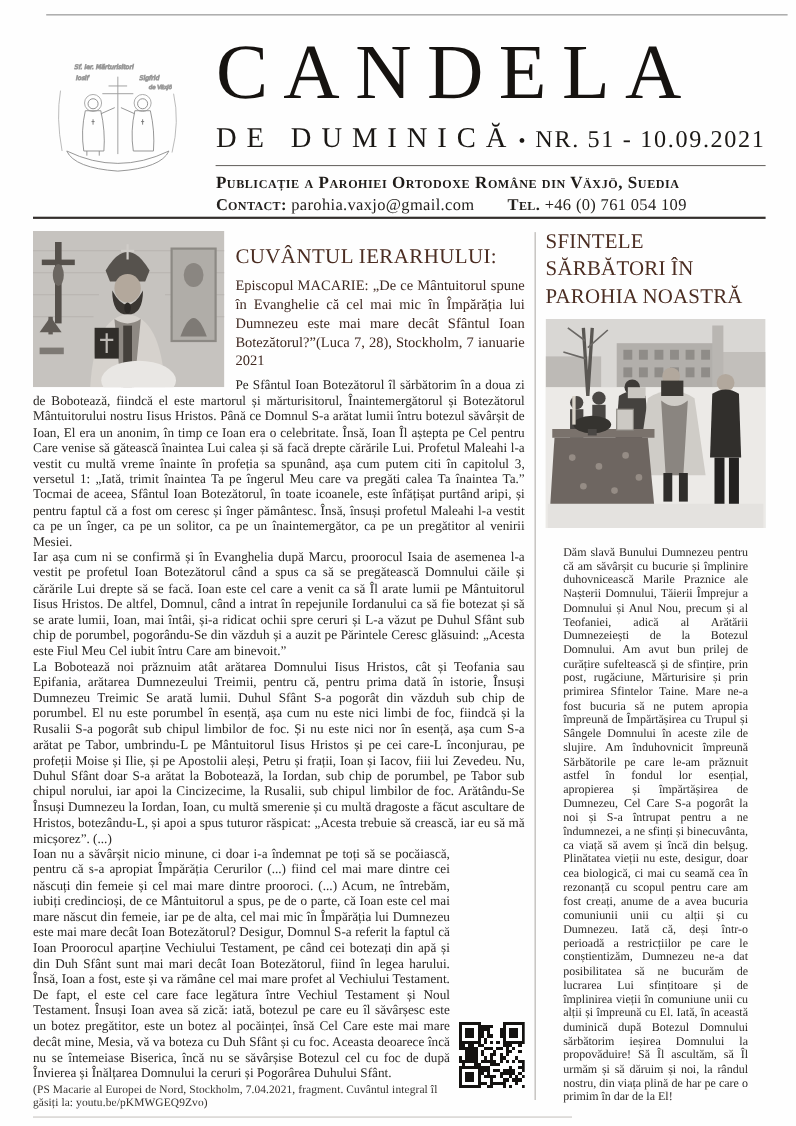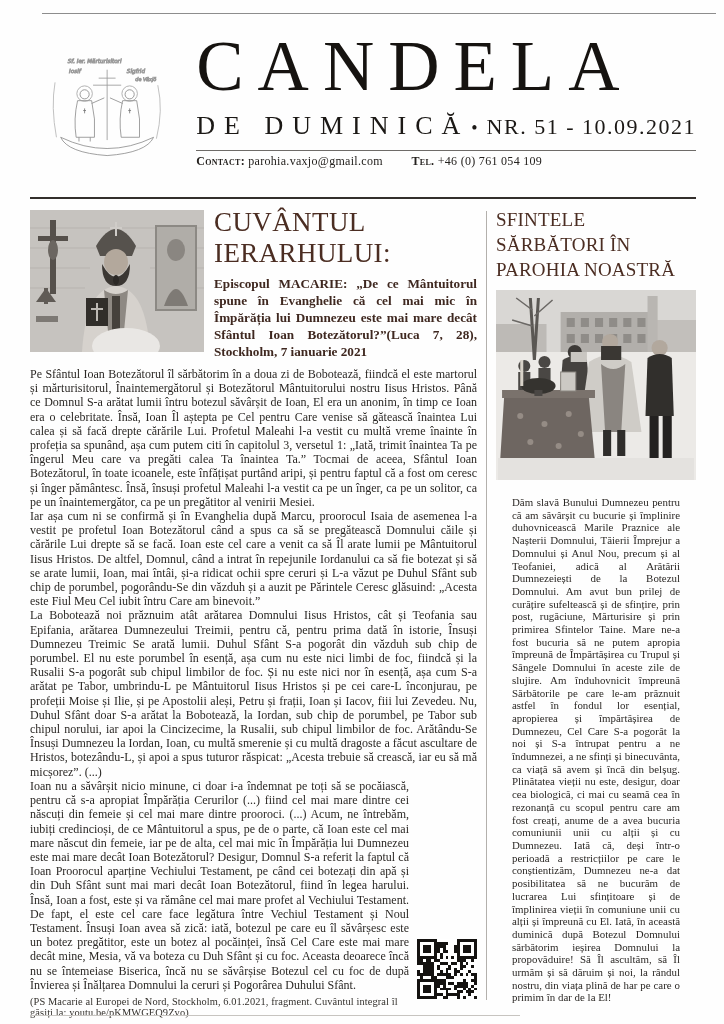--- a/index.html
+++ b/index.html
@@ -11,32 +11,32 @@
   .logo-box svg{width:100%;height:100%;}
   .mast-right{flex:1;padding-left:30px;}
   .title{font-size:71px;line-height:0.98;letter-spacing:14px;color:#161310;white-space:nowrap;}
   .subtitle-row{display:flex;align-items:baseline;margin-top:9px;color:#1b1815;white-space:nowrap;}
   .subtitle{font-size:26px;letter-spacing:9px;}
   .bullet{font-size:18px;margin:0 9px 0 2px;}
   .issue{font-size:22px;letter-spacing:1.5px;}
   .mast-rule{border-top:1px solid #6e6b68;margin-top:9px;}
   .pub-line{font-variant:small-caps;font-weight:bold;font-size:15.5px;letter-spacing:0.5px;
             margin-top:7px;color:#1f1c19;}
-  .contact-line{font-size:12px;margin-top:3px;letter-spacing:0.3px;color:#24211e;}
+  .contact-line{font-size:15px;margin-top:3px;letter-spacing:0.3px;color:#24211e;}
   .contact-line .sc{font-variant:small-caps;font-weight:bold;}
   .contact-line .gap{display:inline-block;width:22px;}
   .header-rule{position:absolute;top:197px;left:30px;right:28px;border-top:2px solid #332f2c;}
   .columns{position:absolute;top:207px;left:30px;right:28px;bottom:8px;display:flex;}
   .left-col{width:447px;}
   .divider{width:1px;background:#b3b0ac;margin:4px 9px 16px 9px;}
   .right-col{flex:1;min-width:0;}
   .photo-bishop{float:left;width:174px;height:142px;margin:3px 10px 5px 0;}
   .photo-bishop svg,.photo-winter svg{width:100%;height:100%;display:block;}
-  .left-heading{font-size:27px;font-weight:normal;color:#4b2d22;letter-spacing:0.4px;margin:0 0 6px 0;}
-  .lede{font-weight:bold;font-size:13.2px;line-height:17px;text-align:justify;margin:0 0 7px 0;color:#3f2820;}
+  .left-heading{font-size:19px;font-weight:normal;color:#4b2d22;letter-spacing:0.4px;margin:16px 0 6px 0;}
+  .lede{font-weight:normal;font-size:13.2px;line-height:17px;text-align:justify;margin:0 0 7px 0;color:#3f2820;}
   .body-p{font-size:12px;line-height:14.2px;text-align:justify;margin:0;color:#2b2825;}
   .qr-float{float:right;width:60px;height:60px;margin:160px 0 4px 8px;}
   .qr-float svg{width:60px;height:60px;shape-rendering:crispEdges;}
   .credit{font-size:10.4px;margin-top:4px;color:#34312d;letter-spacing:0.1px;}
   .right-heading{font-size:19px;line-height:25px;font-weight:normal;color:#4b2d22;margin:0 0 8px 0;letter-spacing:0.2px;font-family:Liberation Serif, serif;}
   .photo-winter{width:100%;height:190px;margin:2px 0 8px 0;}
   .right-body{font-size:10.9px;line-height:12.7px;text-align:justify;margin:16px;color:#2b2825;}
   .bottom-rule{position:absolute;left:30px;bottom:8px;width:490px;border-top:1px solid #c7c4c0;}
   .logo-text{font-family:"DejaVu Sans",sans-serif;fill:#8f8f8f;font-style:italic;}
 </style>
@@ -74,20 +74,21 @@
       </svg>
     </div>
     <div class="mast-right">
       <div class="title">CANDELA</div>
       <div class="subtitle-row">
         <span class="subtitle">DE DUMINICĂ</span>
         <span class="bullet">•</span>
         <span class="issue">NR. 51 - 10.09.2021</span>
       </div>
       <div class="mast-rule"></div>
+      <div class="pub-line">Publicație a Parohiei Ortodoxe Române din Växjö, Suedia</div>
       <div class="contact-line">
         <span class="sc">Contact:</span>
         <span>parohia.vaxjo@gmail.com</span>
         <span class="gap"></span>
         <span class="sc">Tel.</span>
         <span>+46 (0) 761 054 109</span>
       </div>
     </div>
   </header>
 
@@ -132,21 +133,21 @@
       </div>
       <h2 class="left-heading">CUVÂNTUL IERARHULUI:</h2>
       <p class="lede">Episcopul MACARIE: „De ce Mântuitorul spune în Evanghelie că cel mai mic în Împărăția lui Dumnezeu este mai mare decât Sfântul Ioan Botezătorul?”(Luca 7, 28), Stockholm, 7 ianuarie 2021</p>
       <p class="body-p">Pe Sfântul Ioan Botezătorul îl sărbătorim în a doua zi de Bobotează, fiindcă el este martorul și mărturisitorul, Înaintemergătorul și Botezătorul Mântuitorului nostru Iisus Hristos. Până ce Domnul S-a arătat lumii întru botezul săvârșit de Ioan, El era un anonim, în timp ce Ioan era o celebritate. Însă, Ioan Îl aștepta pe Cel pentru Care venise să gătească înaintea Lui calea și să facă drepte cărările Lui. Profetul Maleahi l-a vestit cu multă vreme înainte în profeția sa spunând, așa cum putem citi în capitolul 3, versetul 1: „Iată, trimit înaintea Ta pe îngerul Meu care va pregăti calea Ta înaintea Ta.” Tocmai de aceea, Sfântul Ioan Botezătorul, în toate icoanele, este înfățișat purtând aripi, și pentru faptul că a fost om ceresc și înger pământesc. Însă, însuși profetul Maleahi l-a vestit ca pe un înger, ca pe un solitor, ca pe un înaintemergător, ca pe un pregătitor al venirii Mesiei.</p>
       <p class="body-p">Iar așa cum ni se confirmă și în Evanghelia după Marcu, proorocul Isaia de asemenea l-a vestit pe profetul Ioan Botezătorul când a spus ca să se pregătească Domnului căile și cărările Lui drepte să se facă. Ioan este cel care a venit ca să Îl arate lumii pe Mântuitorul Iisus Hristos. De altfel, Domnul, când a intrat în repejunile Iordanului ca să fie botezat și să se arate lumii, Ioan, mai întâi, și-a ridicat ochii spre ceruri și L-a văzut pe Duhul Sfânt sub chip de porumbel, pogorându-Se din văzduh și a auzit pe Părintele Ceresc glăsuind: „Acesta este Fiul Meu Cel iubit întru Care am binevoit.”</p>
       <p class="body-p">La Bobotează noi prăznuim atât arătarea Domnului Iisus Hristos, cât și Teofania sau Epifania, arătarea Dumnezeului Treimii, pentru că, pentru prima dată în istorie, Însuși Dumnezeu Treimic Se arată lumii. Duhul Sfânt S-a pogorât din văzduh sub chip de porumbel. El nu este porumbel în esență, așa cum nu este nici limbi de foc, fiindcă și la Rusalii S-a pogorât sub chipul limbilor de foc. Și nu este nici nor în esență, așa cum S-a arătat pe Tabor, umbrindu-L pe Mântuitorul Iisus Hristos și pe cei care-L înconjurau, pe profeții Moise și Ilie, și pe Apostolii aleși, Petru și frații, Ioan și Iacov, fiii lui Zevedeu. Nu, Duhul Sfânt doar S-a arătat la Bobotează, la Iordan, sub chip de porumbel, pe Tabor sub chipul norului, iar apoi la Cincizecime, la Rusalii, sub chipul limbilor de foc. Arătându-Se Însuși Dumnezeu la Iordan, Ioan, cu multă smerenie și cu multă dragoste a făcut ascultare de Hristos, botezându-L, și apoi a spus tuturor răspicat: „Acesta trebuie să crească, iar eu să mă micșorez”. (...)</p>
       <p class="body-p"><span class="qr-float"><svg id="qr-svg" viewBox="0 0 21 21">
               <rect width="21" height="21" fill="#fff"></rect>
               <path d="M7 1h1v1h-1zM8 1h1v1h-1zM9 1h1v1h-1zM10 1h1v1h-1zM7 2h1v1h-1zM8 2h1v1h-1zM9 2h1v1h-1zM13 2h1v1h-1zM7 3h1v1h-1zM9 3h1v1h-1zM13 3h1v1h-1zM7 4h1v1h-1zM9 4h1v1h-1zM10 4h1v1h-1zM13 4h1v1h-1zM8 5h1v1h-1zM8 6h1v1h-1zM10 6h1v1h-1zM12 6h1v1h-1zM0 7h1v1h-1zM1 7h1v1h-1zM3 7h1v1h-1zM4 7h1v1h-1zM6 7h1v1h-1zM7 7h1v1h-1zM14 7h1v1h-1zM15 7h1v1h-1zM16 7h1v1h-1zM19 7h1v1h-1zM0 8h1v1h-1zM1 8h1v1h-1zM2 8h1v1h-1zM3 8h1v1h-1zM4 8h1v1h-1zM5 8h1v1h-1zM8 8h1v1h-1zM9 8h1v1h-1zM10 8h1v1h-1zM12 8h1v1h-1zM13 8h1v1h-1zM15 8h1v1h-1zM17 8h1v1h-1zM2 9h1v1h-1zM3 9h1v1h-1zM4 9h1v1h-1zM5 9h1v1h-1zM7 9h1v1h-1zM11 9h1v1h-1zM15 9h1v1h-1zM16 9h1v1h-1zM19 9h1v1h-1zM2 10h1v1h-1zM3 10h1v1h-1zM4 10h1v1h-1zM5 10h1v1h-1zM7 10h1v1h-1zM10 10h1v1h-1zM11 10h1v1h-1zM13 10h1v1h-1zM15 10h1v1h-1zM0 11h1v1h-1zM2 11h1v1h-1zM3 11h1v1h-1zM4 11h1v1h-1zM5 11h1v1h-1zM8 11h1v1h-1zM10 11h1v1h-1zM13 11h1v1h-1zM14 11h1v1h-1zM18 11h1v1h-1zM0 12h1v1h-1zM1 12h1v1h-1zM2 12h1v1h-1zM3 12h1v1h-1zM4 12h1v1h-1zM5 12h1v1h-1zM7 12h1v1h-1zM8 12h1v1h-1zM9 12h1v1h-1zM10 12h1v1h-1zM11 12h1v1h-1zM13 12h1v1h-1zM15 12h1v1h-1zM17 12h1v1h-1zM19 12h1v1h-1zM20 12h1v1h-1zM1 13h1v1h-1zM5 13h1v1h-1zM6 13h1v1h-1zM10 13h1v1h-1zM11 13h1v1h-1zM12 13h1v1h-1zM20 13h1v1h-1zM7 14h1v1h-1zM8 14h1v1h-1zM9 14h1v1h-1zM16 14h1v1h-1zM19 14h1v1h-1zM20 14h1v1h-1zM7 15h1v1h-1zM8 15h1v1h-1zM9 15h1v1h-1zM11 15h1v1h-1zM12 15h1v1h-1zM14 15h1v1h-1zM15 15h1v1h-1zM16 15h1v1h-1zM17 15h1v1h-1zM20 15h1v1h-1zM7 16h1v1h-1zM9 16h1v1h-1zM13 16h1v1h-1zM14 16h1v1h-1zM15 16h1v1h-1zM16 16h1v1h-1zM17 16h1v1h-1zM19 16h1v1h-1zM8 17h1v1h-1zM9 17h1v1h-1zM10 17h1v1h-1zM11 17h1v1h-1zM13 17h1v1h-1zM16 17h1v1h-1zM18 17h1v1h-1zM20 17h1v1h-1zM10 18h1v1h-1zM14 18h1v1h-1zM15 18h1v1h-1zM17 18h1v1h-1zM18 18h1v1h-1zM19 18h1v1h-1zM7 19h1v1h-1zM8 19h1v1h-1zM10 19h1v1h-1zM11 19h1v1h-1zM12 19h1v1h-1zM13 19h1v1h-1zM14 19h1v1h-1zM18 19h1v1h-1zM9 20h1v1h-1zM10 20h1v1h-1zM14 20h1v1h-1zM16 20h1v1h-1zM20 20h1v1h-1zM0 0h7v7h-7zM1 1h5v5h-5zM2 2h3v3h-3zM14 0h7v7h-7zM15 1h5v5h-5zM16 2h3v3h-3zM0 14h7v7h-7zM1 15h5v5h-5zM2 16h3v3h-3z" fill="#141210" fill-rule="evenodd"></path>
             </svg></span><span>Ioan nu a săvârșit nicio minune, ci doar i-a îndemnat pe toți să se pocăiască, pentru că s-a apropiat Împărăția Cerurilor (...) fiind cel mai mare dintre cei născuți din femeie și cel mai mare dintre prooroci. (...) Acum, ne întrebăm, iubiți credincioși, de ce Mântuitorul a spus, pe de o parte, că Ioan este cel mai mare născut din femeie, iar pe de alta, cel mai mic în Împărăția lui Dumnezeu este mai mare decât Ioan Botezătorul? Desigur, Domnul S-a referit la faptul că Ioan Proorocul aparține Vechiului Testament, pe când cei botezați din apă și din Duh Sfânt sunt mai mari decât Ioan Botezătorul, fiind în legea harului. Însă, Ioan a fost, este și va rămâne cel mai mare profet al Vechiului Testament. De fapt, el este cel care face legătura între Vechiul Testament și Noul Testament. Însuși Ioan avea să zică: iată, botezul pe care eu îl săvârșesc este un botez pregătitor, este un botez al pocăinței, însă Cel Care este mai mare decât mine, Mesia, vă va boteza cu Duh Sfânt și cu foc. Aceasta deoarece încă nu se întemeiase Biserica, încă nu se săvârșise Botezul cel cu foc de după Învierea și Înălțarea Domnului la ceruri și Pogorârea Duhului Sfânt.</span></p>
-      <p class="credit">(PS Macarie al Europei de Nord, Stockholm, 6.01.2021, fragment. Cuvântul integral îl găsiți la: youtu.be/pKMWGEQ9Zvo)</p>
+      <p class="credit">(PS Macarie al Europei de Nord, Stockholm, 7.04.2021, fragment. Cuvântul integral îl găsiți la: youtu.be/pKMWGEQ9Zvo)</p>
     </article>
 
     <div class="divider"></div>
 
     <aside class="right-col">
       <h2 class="right-heading">SFINTELE SĂRBĂTORI ÎN PAROHIA NOASTRĂ</h2>
       <div class="photo-winter">
         <svg viewBox="0 0 198 190" preserveAspectRatio="none">
           <rect width="198" height="190" fill="#d9d7d4"></rect>
           <rect x="64" y="22" width="88" height="40" fill="#b2afab"></rect>

